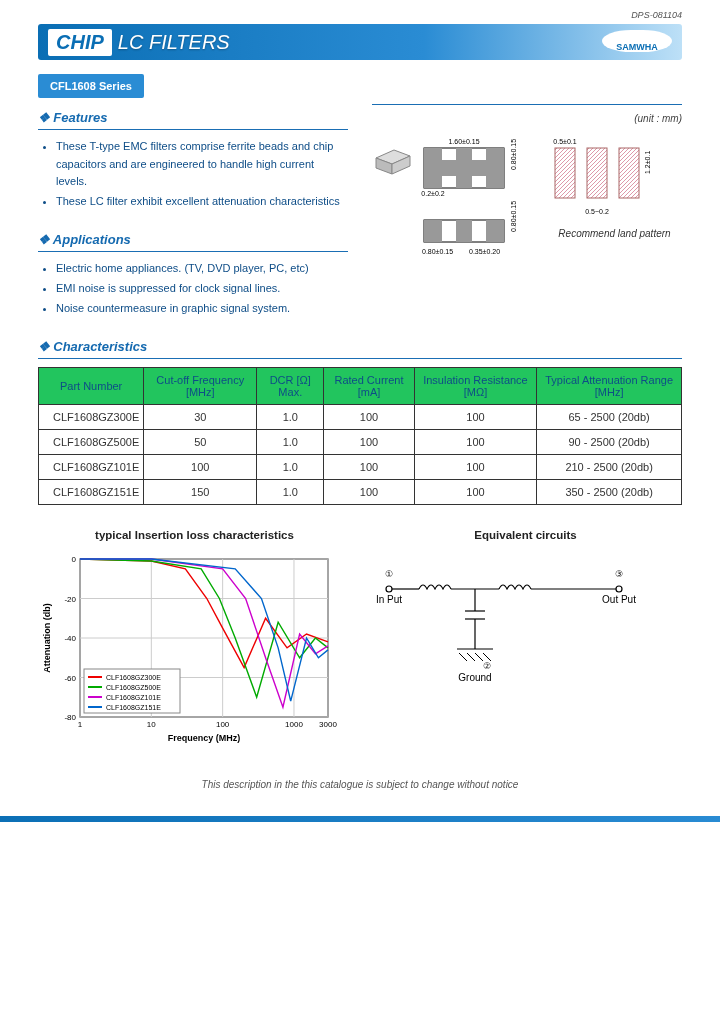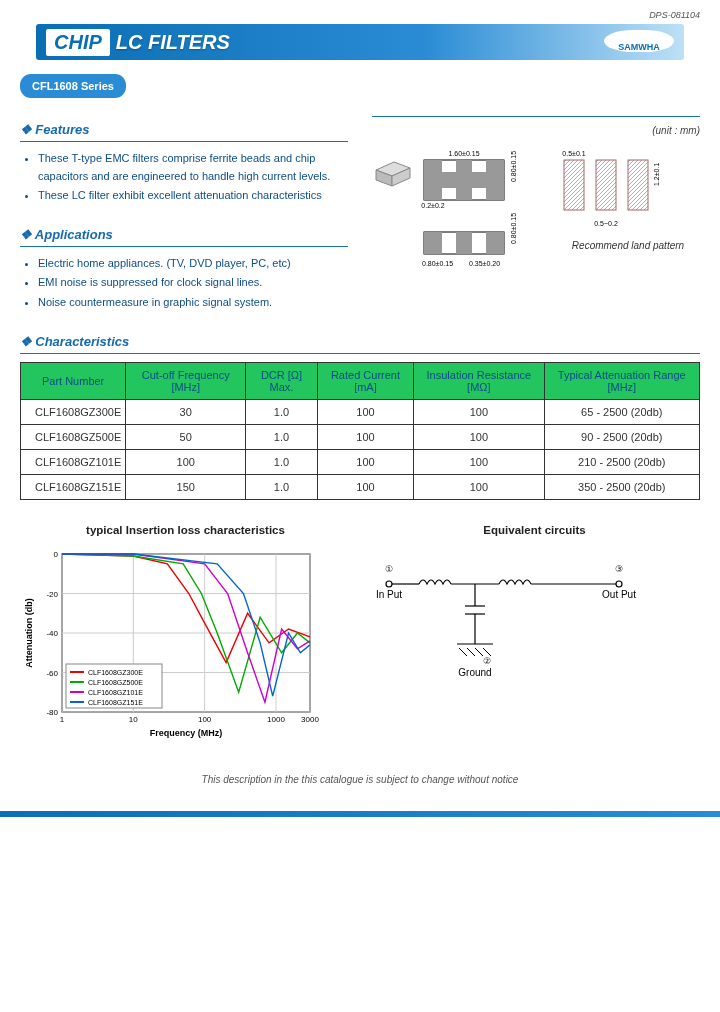--- a/index.html
+++ b/index.html
@@ -1,23 +1,23 @@
 <!DOCTYPE html>
 <html><head>
 <meta charset="utf-8">
 <style>
   body{margin:0;padding:0;font-family:Arial,sans-serif;font-size:11px;color:#333;width:720px;background:#fff}
-  .page{width:720px;padding:10px 20px 20px;box-sizing:border-box;position:relative}
+  .page{width:720px;padding:10px 38px 20px;box-sizing:border-box;position:relative}
   .docnum{text-align:right;font-size:9px;color:#555;font-style:italic}
-  .hdr{background:linear-gradient(to right,#0a6eb4,#2a8cd4 60%,#bde0f7);border-radius:3px;height:36px;display:flex;align-items:center;padding:0 10px;margin:4px 16px 14px;position:relative}
+  .hdr{background:linear-gradient(to right,#0a6eb4,#2a8cd4 60%,#bde0f7);border-radius:3px;height:36px;display:flex;align-items:center;padding:0 10px;margin:4px 0 14px;position:relative}
   .hdr .chip{background:#fff;color:#0a6eb4;font-weight:bold;font-style:italic;font-size:20px;padding:2px 8px;border-radius:2px}
-  .hdr .title{color:#fff;font-weight:bold;font-style:italic;font-size:20px;margin-left:6px;text-shadow:0 1px 2px rgba(0,0,0,.3)}
+  .hdr .title{color:#fff;font-weight:normal;font-style:italic;font-size:20px;margin-left:6px;text-shadow:0 1px 2px rgba(0,0,0,.3)}
   .hdr .logo{position:absolute;right:10px;top:6px;width:70px;height:22px;background:#fff;border-radius:50%/60%;display:flex;align-items:flex-end;justify-content:center}
   .hdr .logo span{font-size:9px;font-weight:bold;color:#0a6eb4}
-  .series{display:inline-block;background:#2a8cd4;color:#fff;font-weight:bold;padding:6px 12px;border-radius:11px;margin-bottom:18px}
+  .series{display:inline-block;background:#2a8cd4;color:#fff;font-weight:bold;padding:6px 12px;border-radius:2px;margin-bottom:6px}
   .cols{display:flex;gap:24px}
   .col{flex:1}
   .sh{font-weight:bold;font-style:italic;color:#156ab0;font-size:13px;margin:6px 0 4px}
   .sh::before{content:"❖ ";color:#156ab0}
   .hr{height:1px;background:#1a6eb4;margin-bottom:8px}
   .bul{margin:0;padding-left:18px;color:#0e4d87;font-size:11px;line-height:1.6}
   .bul li{margin-bottom:2px}
   .unit{text-align:right;font-style:italic;font-size:10px;color:#444;margin-bottom:6px}
   .dims{display:flex;align-items:flex-start}
   .dim-box{flex:1}

